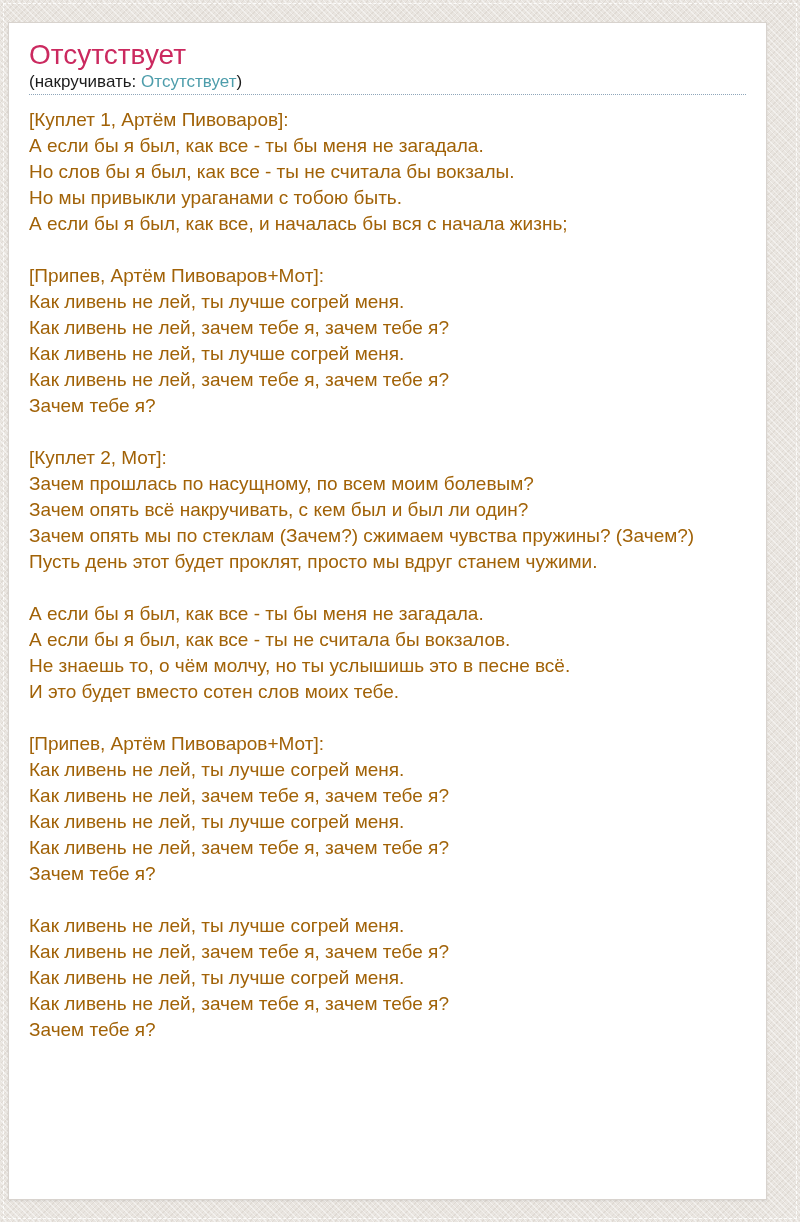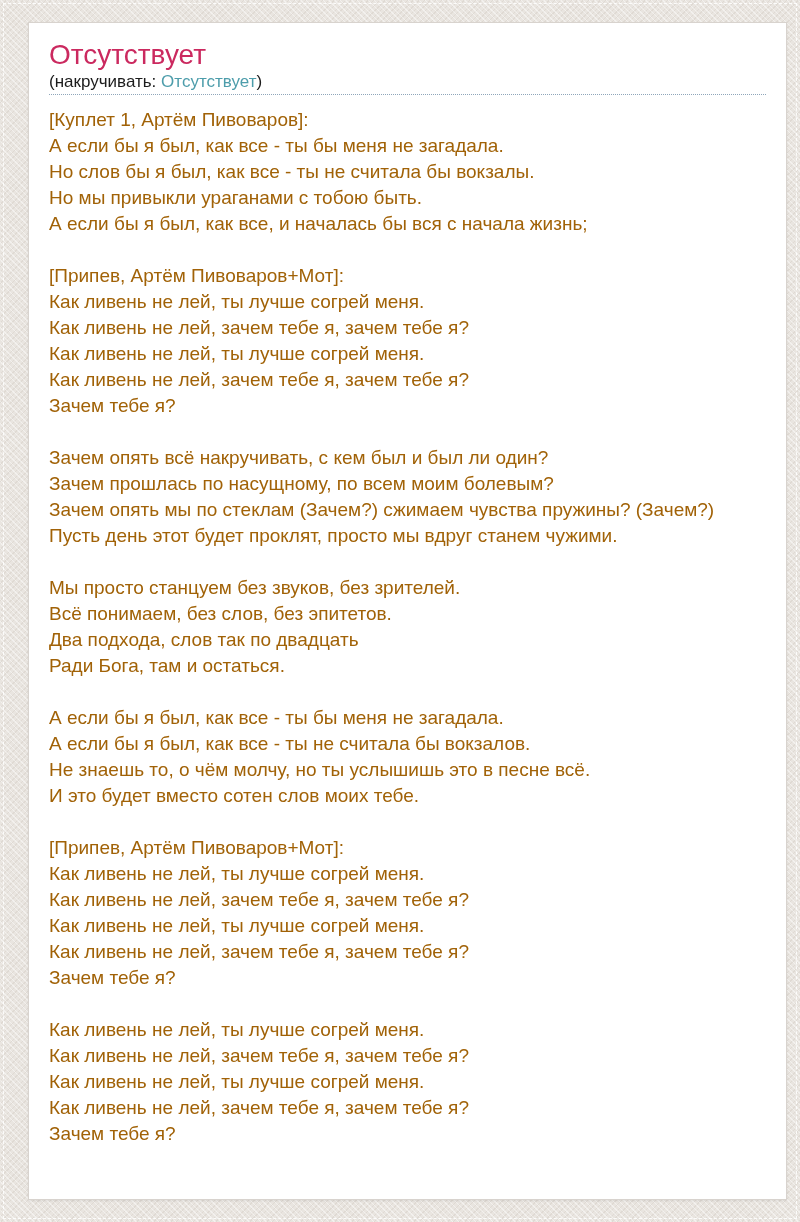--- a/index.html
+++ b/index.html
@@ -15,21 +15,21 @@
       repeating-linear-gradient(135deg, rgba(205,197,188,0.35) 0px, rgba(205,197,188,0.35) 1px, transparent 1px, transparent 4px);
   }
   .stitch {
     position: absolute;
     inset: 3px;
     border: 1px dashed rgba(255,255,255,0.9);
     pointer-events: none;
   }
   .card {
     position: absolute;
-    left: 28px;
+    left: 8px;
     top: 22px;
     width: 759px;
     height: 1178px;
     box-sizing: border-box;
     background: #ffffff;
     border: 1px solid #d8d3ce;
     box-shadow: 0 1px 2px rgba(0,0,0,0.08);
     padding: 16px 20px 20px 20px;
   }
   h1.song-title {
@@ -82,30 +82,25 @@
       </p>
       <p class="stanza">
         <span class="line">[Припев, Артём Пивоваров+Мот]:</span>
         <span class="line">Как ливень не лей, ты лучше согрей меня.</span>
         <span class="line">Как ливень не лей, зачем тебе я, зачем тебе я?</span>
         <span class="line">Как ливень не лей, ты лучше согрей меня.</span>
         <span class="line">Как ливень не лей, зачем тебе я, зачем тебе я?</span>
         <span class="line">Зачем тебе я?</span>
       </p>
       <p class="stanza">
+        <span class="line">[Куплет 2, Мот]:</span>
+        <span class="line">Зачем прошлась по насущному, по всем моим болевым?</span>
         <span class="line">Зачем опять всё накручивать, с кем был и был ли один?</span>
-        <span class="line">Зачем прошлась по насущному, по всем моим болевым?</span>
         <span class="line">Зачем опять мы по стеклам (Зачем?) сжимаем чувства пружины? (Зачем?)</span>
         <span class="line">Пусть день этот будет проклят, просто мы вдруг станем чужими.</span>
-      </p>
-      <p class="stanza">
-        <span class="line">Мы просто станцуем без звуков, без зрителей.</span>
-        <span class="line">Всё понимаем, без слов, без эпитетов.</span>
-        <span class="line">Два подхода, слов так по двадцать</span>
-        <span class="line">Ради Бога, там и остаться.</span>
       </p>
       <p class="stanza">
         <span class="line">А если бы я был, как все - ты бы меня не загадала.</span>
         <span class="line">А если бы я был, как все - ты не считала бы вокзалов.</span>
         <span class="line">Не знаешь то, о чём молчу, но ты услышишь это в песне всё.</span>
         <span class="line">И это будет вместо сотен слов моих тебе.</span>
       </p>
       <p class="stanza">
         <span class="line">[Припев, Артём Пивоваров+Мот]:</span>
         <span class="line">Как ливень не лей, ты лучше согрей меня.</span>

